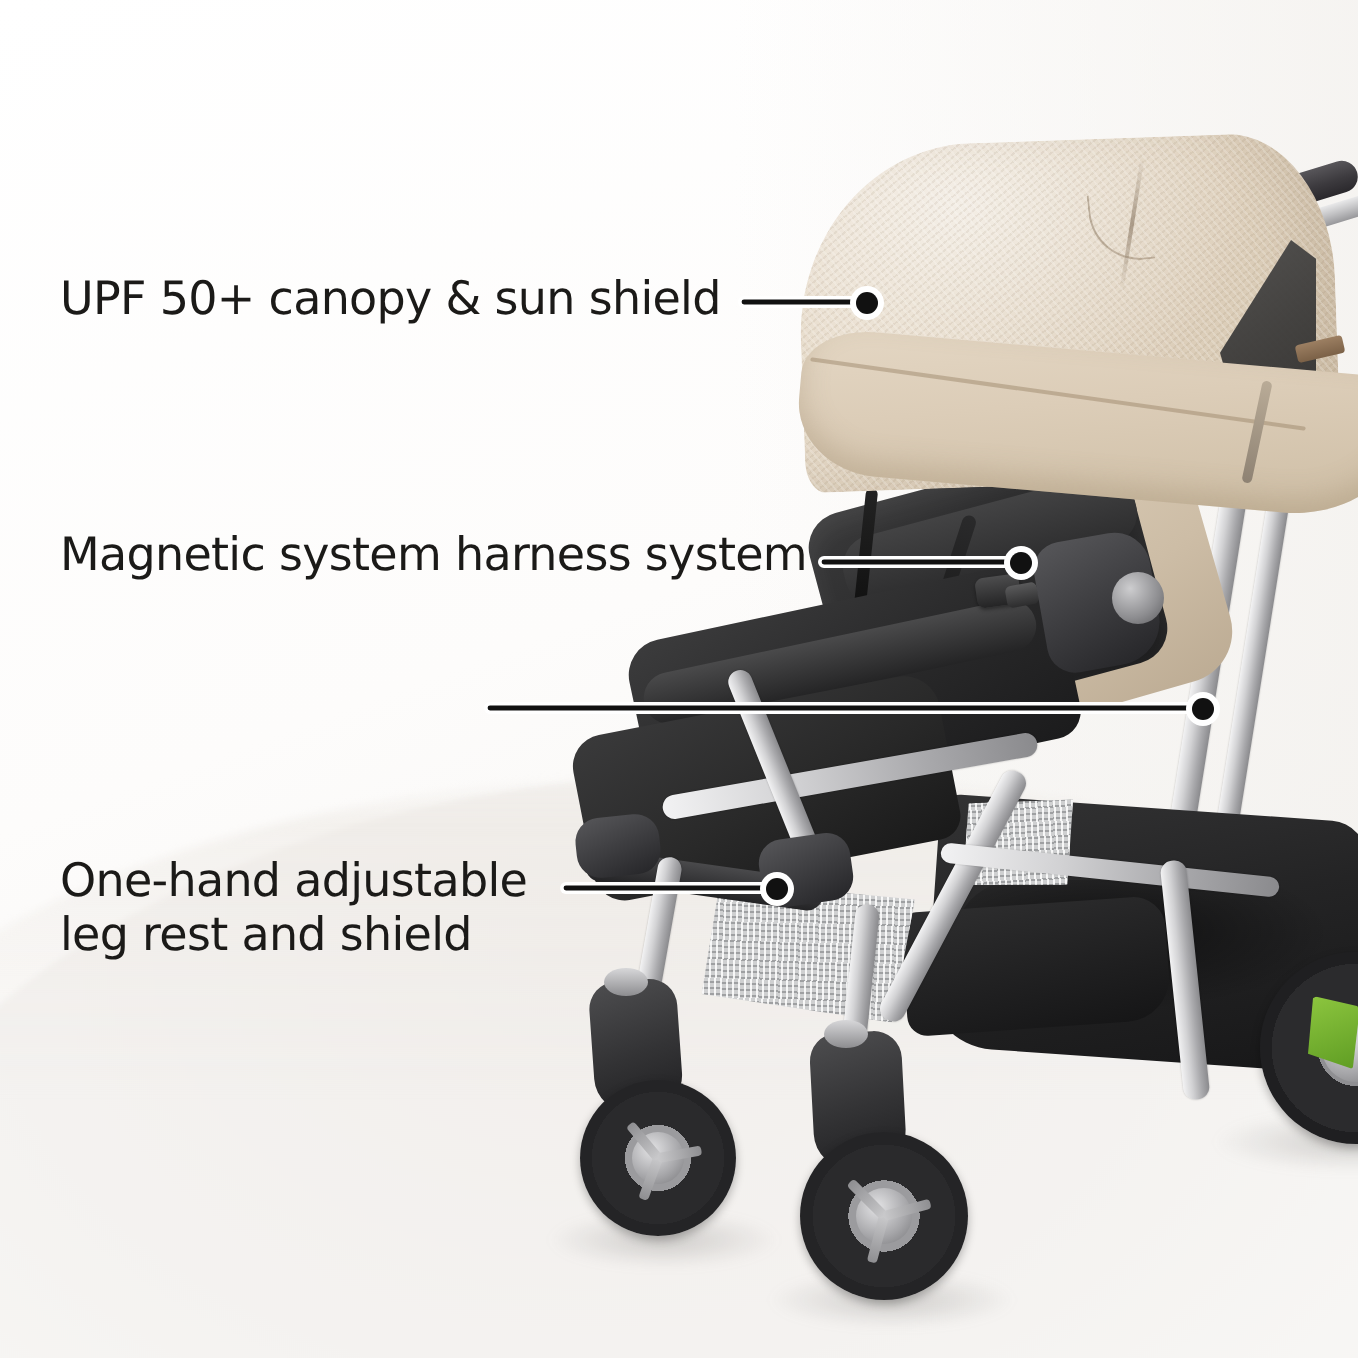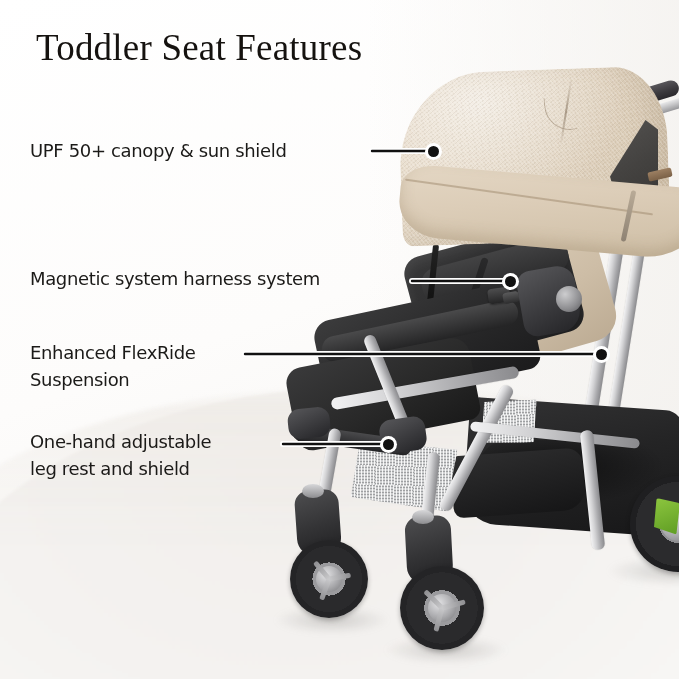--- a/index.html
+++ b/index.html
@@ -61,21 +61,21 @@
     line-height: 44px;
     letter-spacing: 0.2px;
     color: #15120f;
     white-space: nowrap;
   }
 
   
   .callout {
     position: absolute;
     font-family: "DejaVu Sans", "Liberation Sans", sans-serif;
-    font-size: 18px;
+    font-size: 23px;
     line-height: 27px;
     font-weight: 400;
     color: #1b1a18;
     letter-spacing: -0.35px;
     white-space: nowrap;
   }
   .callout .l2 { display: block; }
 
   
   .leaders {
@@ -537,21 +537,20 @@
     <div class="part fork fork-fr"></div>
     <div class="part fork-cap fork-cap-fr"></div>
     <div class="part wheel wheel-fr">
       <div class="wheel-hub" style="width:28px;height:28px;"></div>
       <div class="spoke" style="width:5px;height:24px;transform:translate(-50%,0) rotate(15deg);"></div>
       <div class="spoke" style="width:5px;height:24px;transform:translate(-50%,0) rotate(135deg);"></div>
       <div class="spoke" style="width:5px;height:24px;transform:translate(-50%,0) rotate(255deg);"></div>
     </div>
   </div>
 
-  <div class="title">Toddler Seat Features</div>
 
   <svg class="leaders" width="679" height="679" viewBox="0 0 679 679">
     <g id="leader-group">
         <line x1="372" y1="151" x2="430" y2="151" stroke="#ffffff" stroke-width="6" stroke-linecap="round"></line>
         <line x1="372" y1="151" x2="430" y2="151" stroke="#111111" stroke-width="2.4" stroke-linecap="round"></line>
         <line x1="412" y1="281" x2="507" y2="281" stroke="#ffffff" stroke-width="6" stroke-linecap="round"></line>
         <line x1="412" y1="281" x2="507" y2="281" stroke="#111111" stroke-width="2.4" stroke-linecap="round"></line>
         <line x1="245" y1="354" x2="598" y2="354" stroke="#ffffff" stroke-width="6" stroke-linecap="round"></line>
         <line x1="245" y1="354" x2="598" y2="354" stroke="#111111" stroke-width="2.4" stroke-linecap="round"></line>
         <line x1="283" y1="444" x2="385" y2="444" stroke="#ffffff" stroke-width="6" stroke-linecap="round"></line>
@@ -560,24 +559,20 @@
   </svg>
 
   <div class="callout" id="callout-0" style="left: 30px; top: 137px;">
     <span>UPF 50+ canopy &amp; sun shield</span>
     
   </div>
   <div class="callout" id="callout-1" style="left: 30px; top: 265px;">
     <span>Magnetic system harness system</span>
     
   </div>
-  <div class="callout" id="callout-2" style="left: 30px; top: 339px;">
-    <span>Enhanced FlexRide</span>
-    <span class="l2">Suspension</span>
-  </div>
   <div class="callout" id="callout-3" style="left: 30px; top: 428px;">
     <span>One-hand adjustable</span>
     <span class="l2">leg rest and shield</span>
   </div>
 
   <div id="dot-layer">
       <div class="dot" style="left: 427.5px; top: 145.5px; background: rgb(17, 17, 17);"></div>
       <div class="dot" style="left: 504.5px; top: 275.5px; background: rgb(17, 17, 17);"></div>
       <div class="dot" style="left: 595.5px; top: 348.5px; background: rgb(17, 17, 17);"></div>
       <div class="dot" style="left: 382.5px; top: 438.5px; background: rgb(17, 17, 17);"></div>

